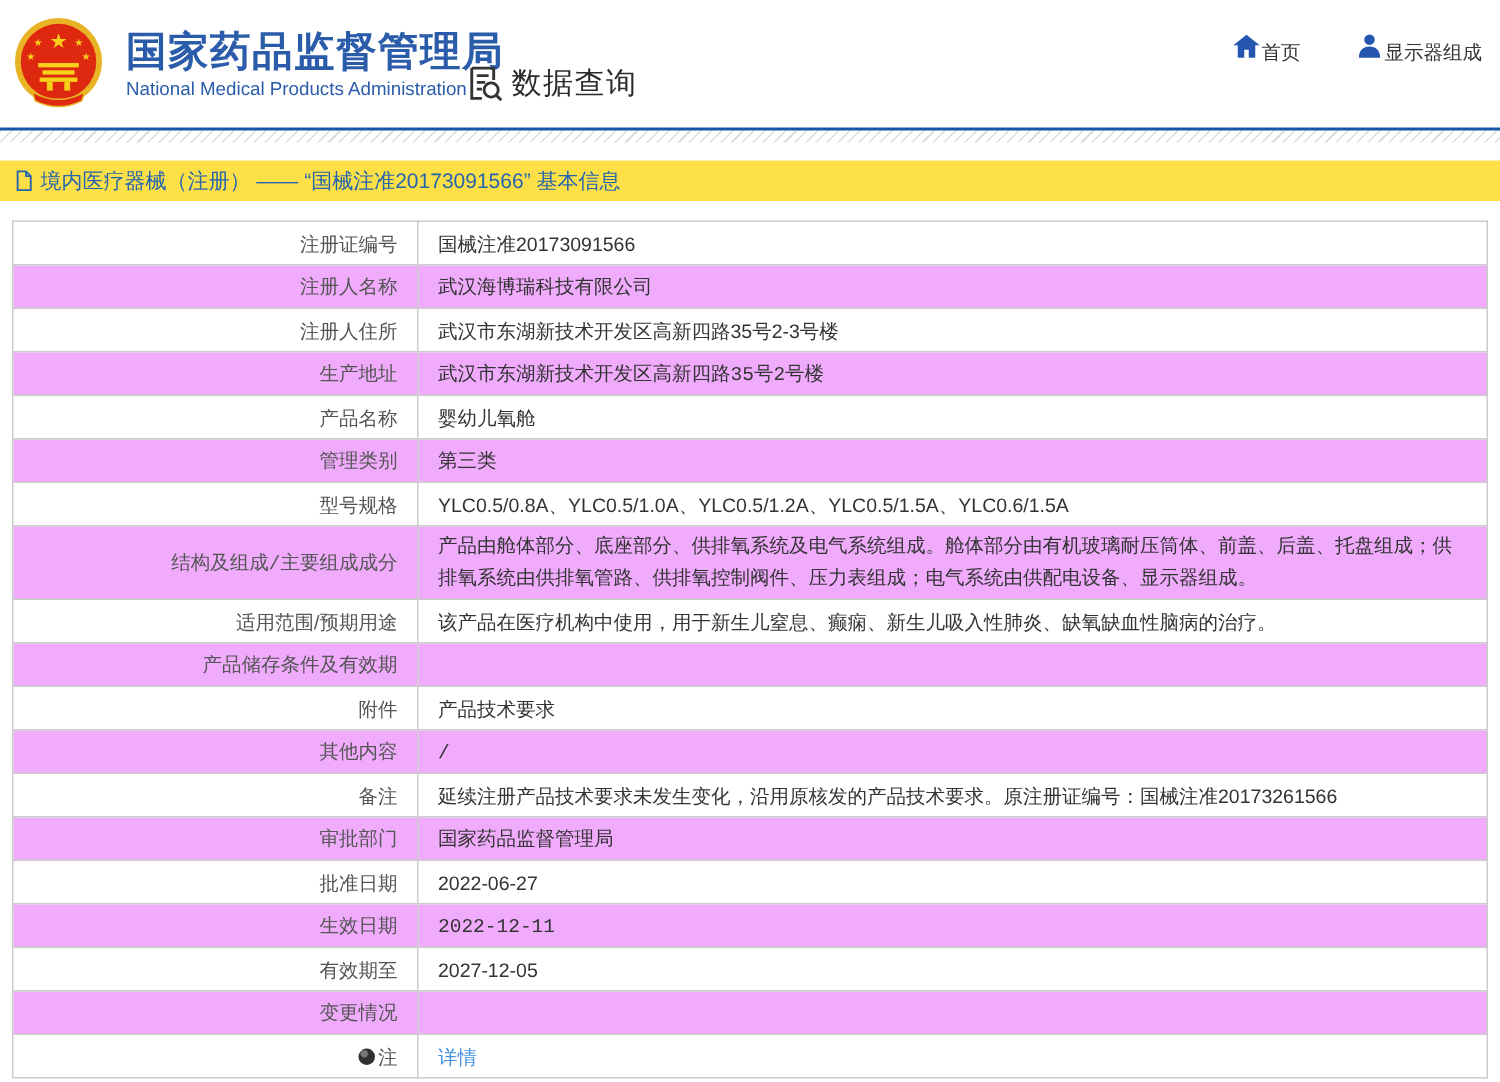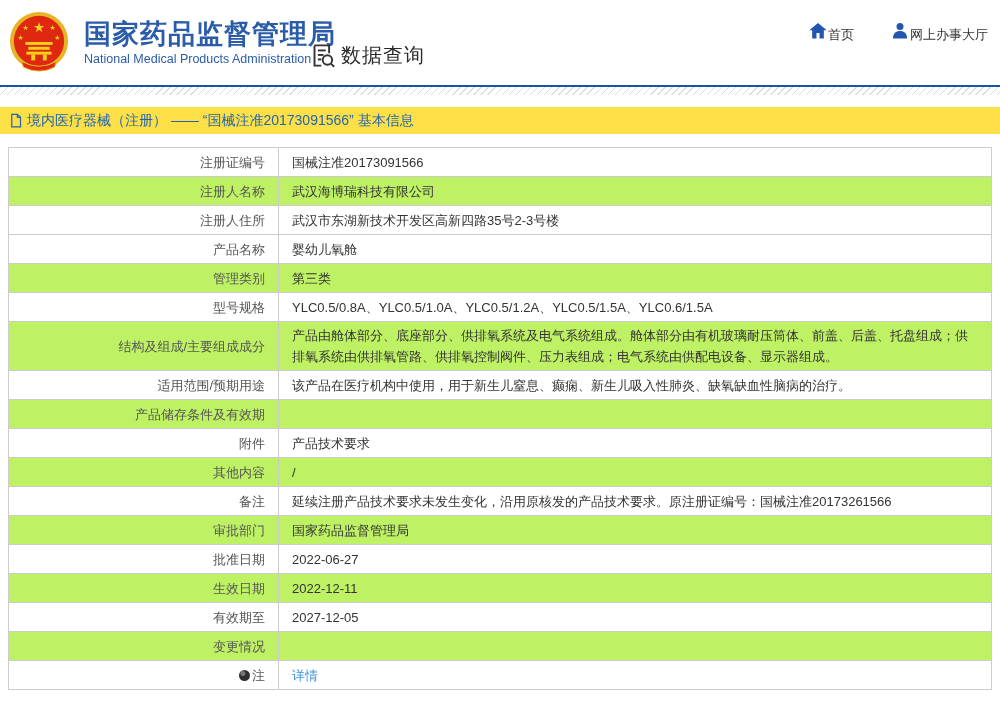--- a/index.html
+++ b/index.html
@@ -49,21 +49,21 @@
 
   
   .table-wrap { margin:13px 8px 0 8px; }
   table.info { width:100%; border-collapse:collapse; table-layout:fixed; }
   table.info td {
     border:1px solid #cccccc;
     font-size:13px; line-height:21px;
     padding:3px 13px; vertical-align:middle;
   }
   table.info tr { height:29px; }
-  table.info tr.alt { background:#bef264; }
+  table.info tr.alt { background:#f0abfc;font-family:Liberation Mono, monospace; }
   td.label { width:270px; text-align:right; color:#555; }
   td.value { color:#333; word-break:break-all; }
   .detail-link { color:#4293e0; text-decoration:none; cursor:pointer; }
   .note-icon {
     display:inline-block; width:11px; height:11px; border-radius:50%;
     background:radial-gradient(circle at 35% 32%, #777 0 2px, #2f2f2f 3px);
     vertical-align:-1px; margin-right:2px;
   }
 </style>
 </head>
@@ -110,21 +110,21 @@
       <svg viewBox="0 0 24 24">
         <path d="M12 2.5 L22.5 11 H19 V21 H13.8 V14.5 H10.2 V21 H5 V11 H1.5 Z" fill="#2456b0"></path>
       </svg>
       <span class="nav-label">首页</span>
     </div>
     <div class="nav-item">
       <svg viewBox="0 0 24 24">
         <circle cx="12" cy="6.5" r="4.2" fill="#2456b0"></circle>
         <path d="M3.5 21 C3.5 14.8 7.2 12 12 12 C16.8 12 20.5 14.8 20.5 21 Z" fill="#2456b0"></path>
       </svg>
-      <span class="nav-label">网上办事大厅</span>
+      <span class="nav-label">显示器组成</span>
     </div>
   </div>
 </div>
 
 <div class="hatch"></div>
 
 <div class="breadcrumb">
   <svg width="15" height="15" viewBox="0 0 24 24" fill="none" stroke="#2565ae" stroke-width="2">
     <path d="M6 2 h9 l5 5 v15 h-14 z"></path>
     <path d="M15 2 v5 h5"></path>
@@ -140,20 +140,24 @@
           <td class="value">国械注准20173091566</td>
         </tr>
         <tr class="alt">
           <td class="label"><span>注册人名称</span></td>
           <td class="value">武汉海博瑞科技有限公司</td>
         </tr>
         <tr>
           <td class="label"><span>注册人住所</span></td>
           <td class="value">武汉市东湖新技术开发区高新四路35号2-3号楼</td>
         </tr>
+        <tr class="alt">
+          <td class="label"><span>生产地址</span></td>
+          <td class="value">武汉市东湖新技术开发区高新四路35号2号楼</td>
+        </tr>
         <tr>
           <td class="label"><span>产品名称</span></td>
           <td class="value">婴幼儿氧舱</td>
         </tr>
         <tr class="alt">
           <td class="label"><span>管理类别</span></td>
           <td class="value">第三类</td>
         </tr>
         <tr>
           <td class="label"><span>型号规格</span></td>

